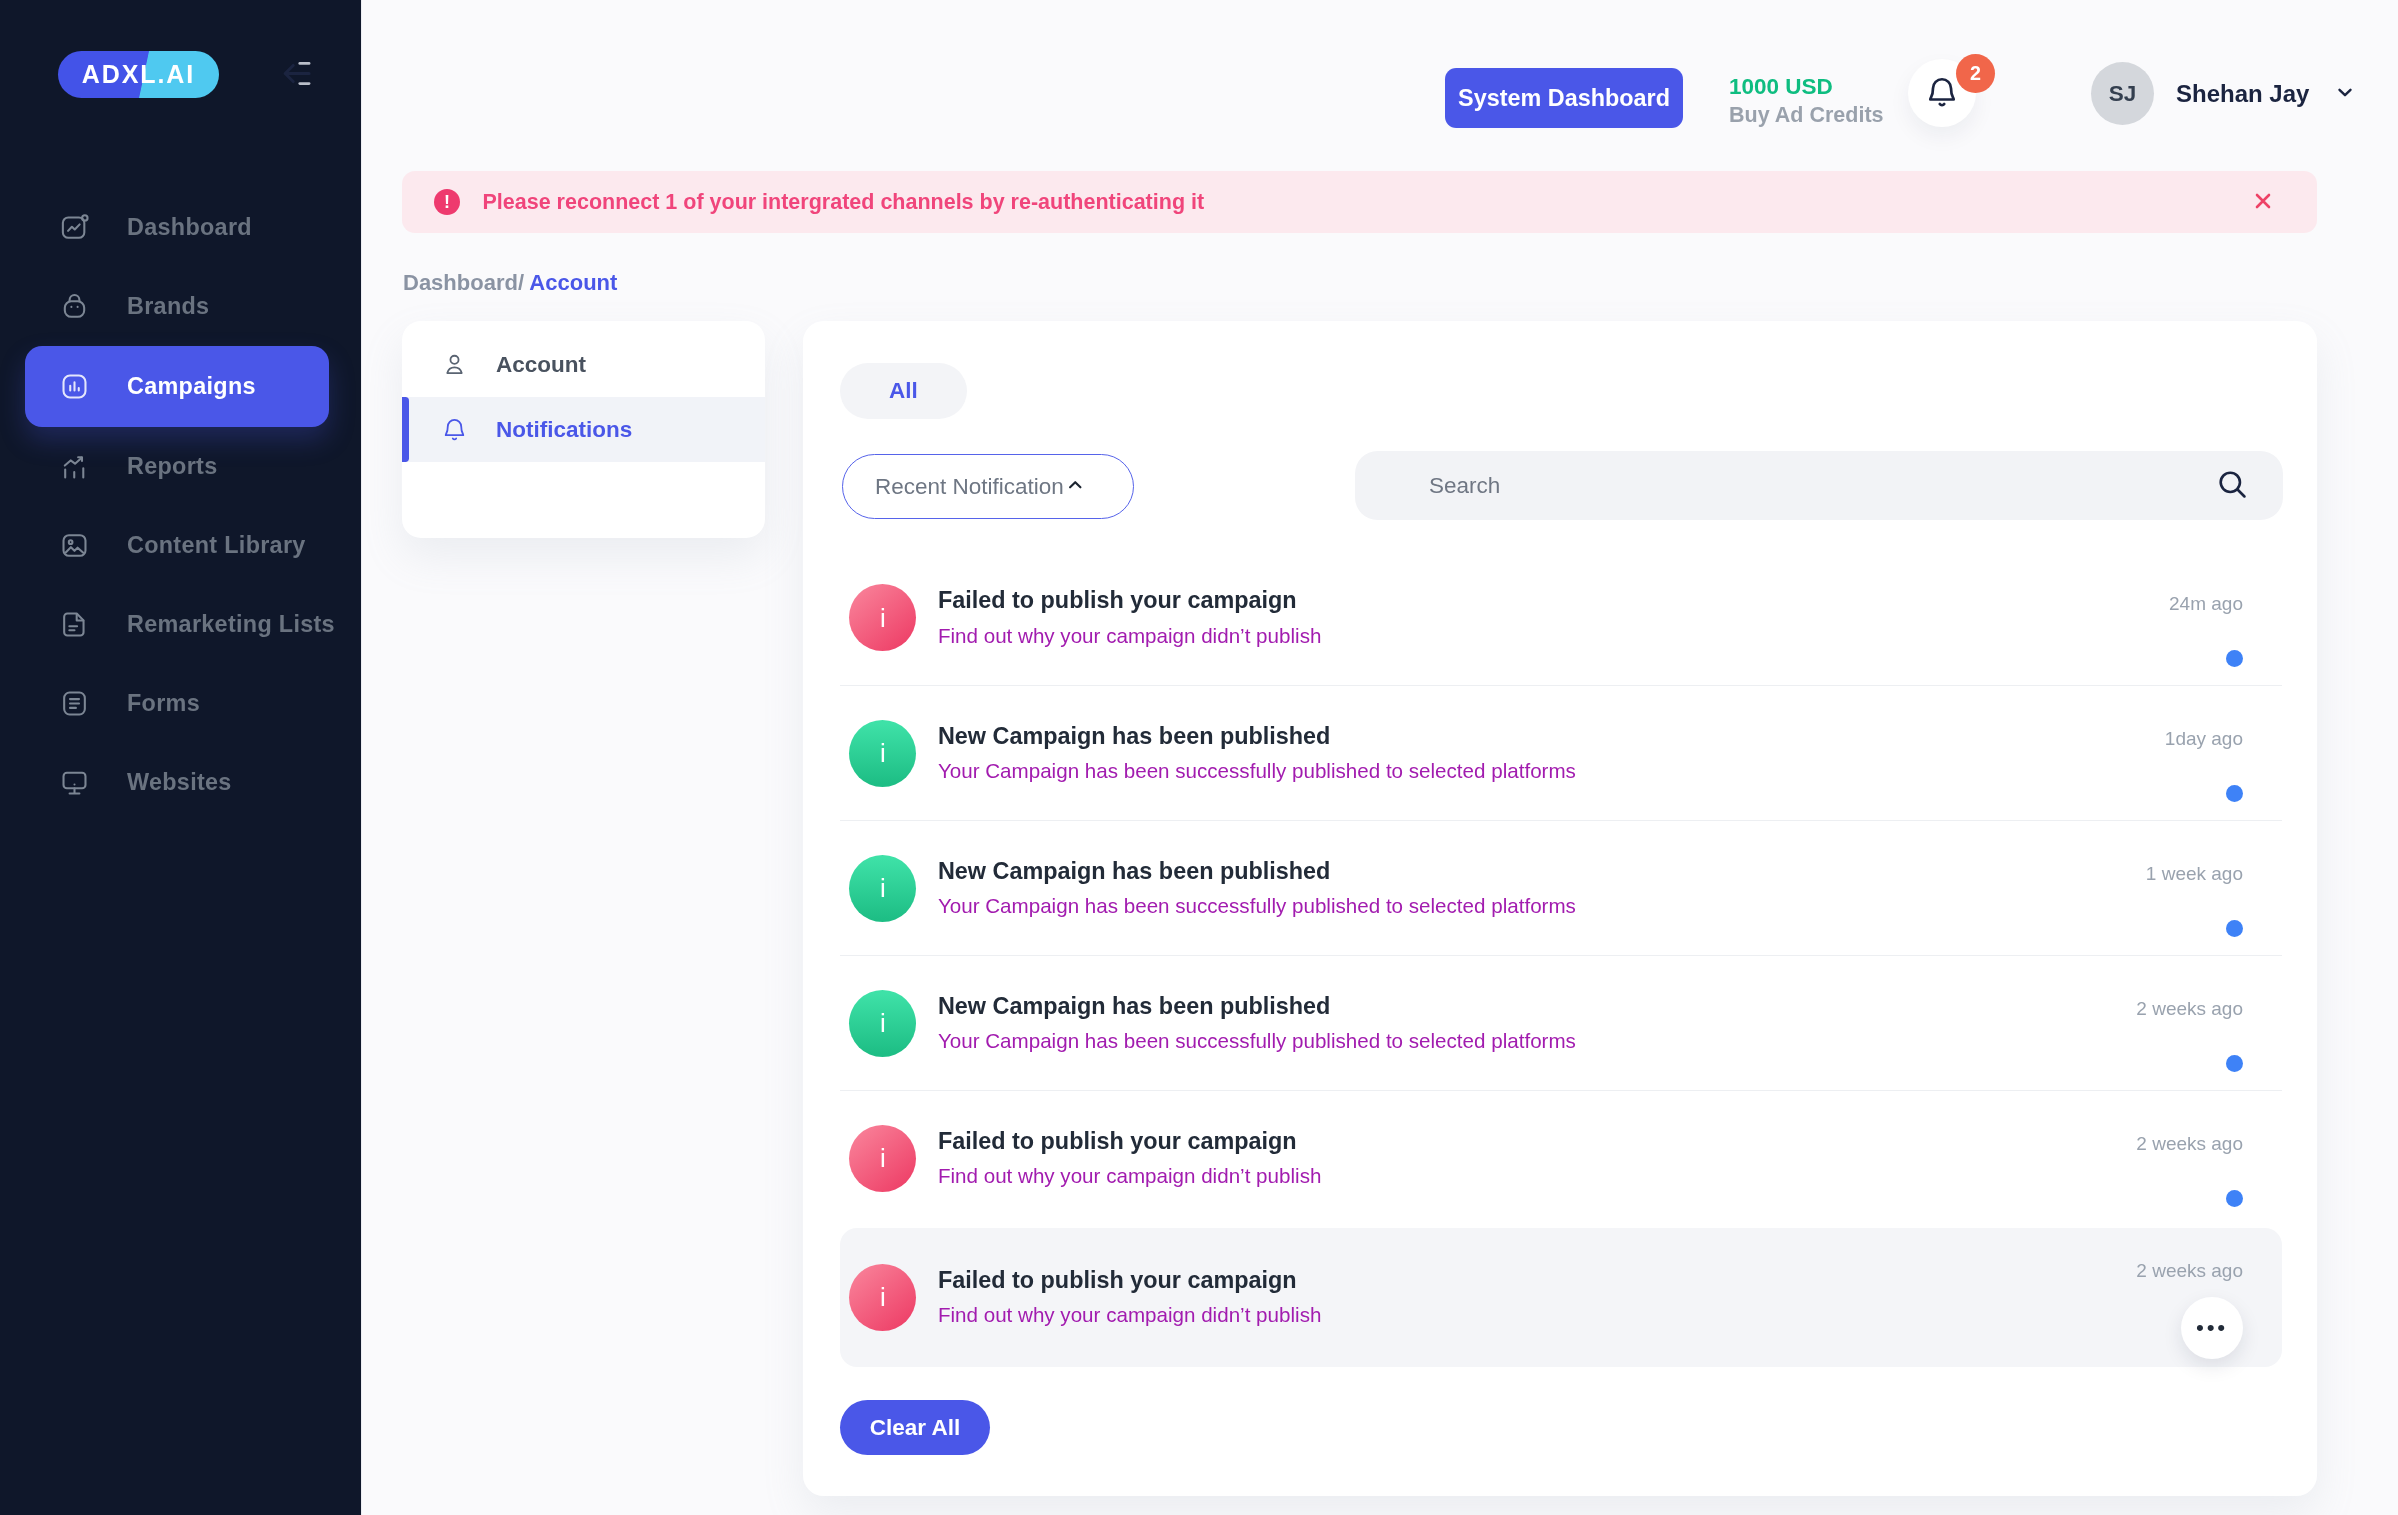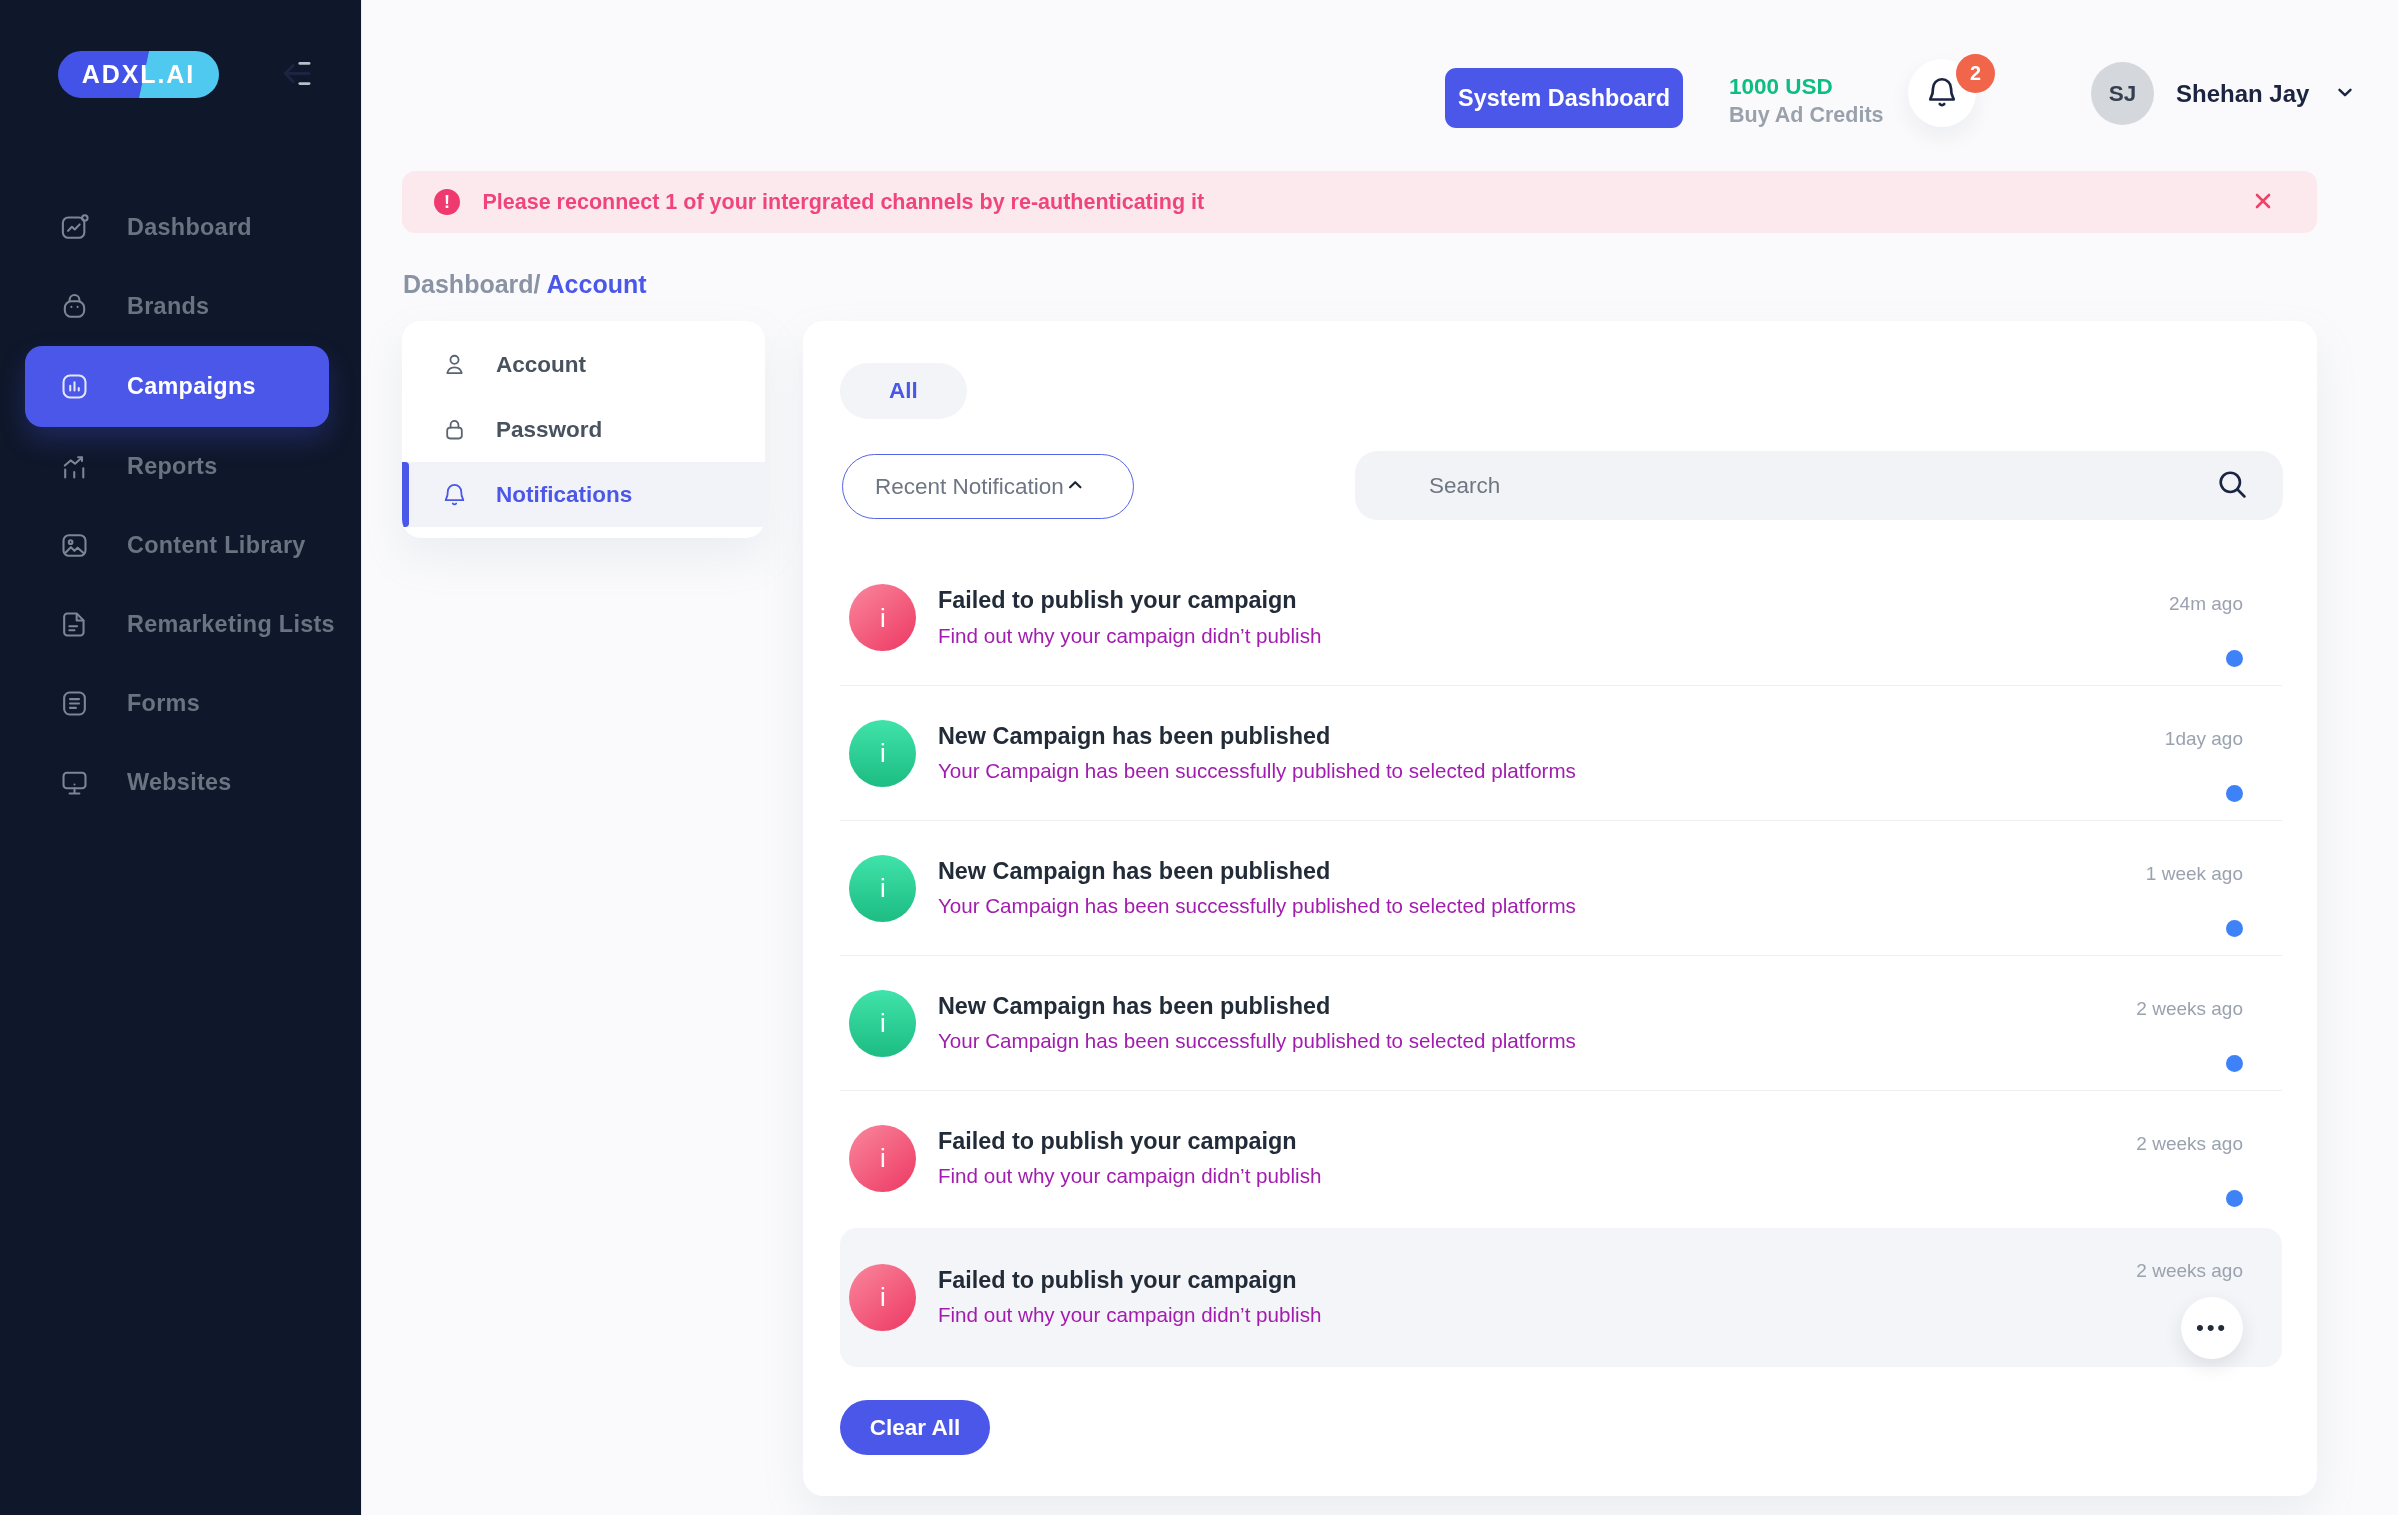--- a/index.html
+++ b/index.html
@@ -44,21 +44,21 @@
   
   .alert { position:absolute; left:402px; top:171px; width:1915px; height:62px; border-radius:13px; background:#FCE9EE;
     display:flex; align-items:center; padding:0 36px 0 32px; }
   .alert-icon { width:26px; height:26px; border-radius:50%; background:#EE3A6E; color:#fff; font-size:18px; font-weight:bold;
     display:flex; align-items:center; justify-content:center; flex:0 0 auto; }
   .alert-text { color:#F0457B; font-size:21.5px; font-weight:600; margin-left:22.5px; }
   .alert-close { margin-left:auto; width:37px; height:37px; background:transparent; border:none; cursor:pointer; }
   .alert-close svg { width:24px; height:24px; fill:none; stroke:#EE4266; stroke-width:2.6; stroke-linecap:round; }
 
   
-  .breadcrumb { position:absolute; left:403px; top:270px; font-size:25px; font-weight:bold; }
+  .breadcrumb { position:absolute; left:403px; top:270px; font-size:22px; font-weight:bold; }
   .crumb-parent { color:#8A93A3; cursor:pointer; }
   .crumb-current { color:#4A57E8; }
 
   
   .settings-card { position:absolute; left:402px; top:321px; width:363px; height:217px; background:#fff; border-radius:19px;
     box-shadow:0 19px 42px rgba(150,160,180,.14); overflow:hidden; padding-top:11.2px; }
   .settings-item { position:relative; display:flex; align-items:center; height:65px; padding-left:39px; color:#49525F; cursor:pointer; }
   .settings-icon { width:27px; height:27px; margin-right:28px; color:#5A6472; flex:0 0 auto; }
   .settings-label { font-size:22.5px; font-weight:600; }
   .active-bar { display:none; }
@@ -233,28 +233,20 @@
   <div class="settings-card">
     <div>
         <div class="settings-item">
 
     <span class="settings-icon"><svg viewBox="0 0 24 24">
               <circle cx="12" cy="7.8" r="3.6"></circle>
               <path d="M5.6 19.6c.8-3.3 3.4-5.1 6.4-5.1s5.6 1.8 6.4 5.1z"></path>
             </svg></span>
     <span class="settings-label">Account</span>
   </div>
-        <div class="settings-item">
-
-    <span class="settings-icon"><svg viewBox="0 0 24 24">
-              <rect x="5.5" y="10.4" width="13" height="9.6" rx="2.6"></rect>
-              <path d="M8.5 10.4V7.9a3.5 3.5 0 0 1 7 0v2.5"></path>
-            </svg></span>
-    <span class="settings-label">Password</span>
-  </div>
         <div class="settings-item active">
     <span class="active-bar"></span>
     <span class="settings-icon"><svg viewBox="0 0 24 24">
               <path d="M18 9.5a6 6 0 1 0-12 0c0 5.5-1.8 6-1.8 7.5h15.6c0-1.5-1.8-2-1.8-7.5z"></path>
               <path d="M10.5 20a1.8 1.8 0 0 0 3 0"></path>
             </svg></span>
     <span class="settings-label">Notifications</span>
   </div>
       </div>
   </div>

